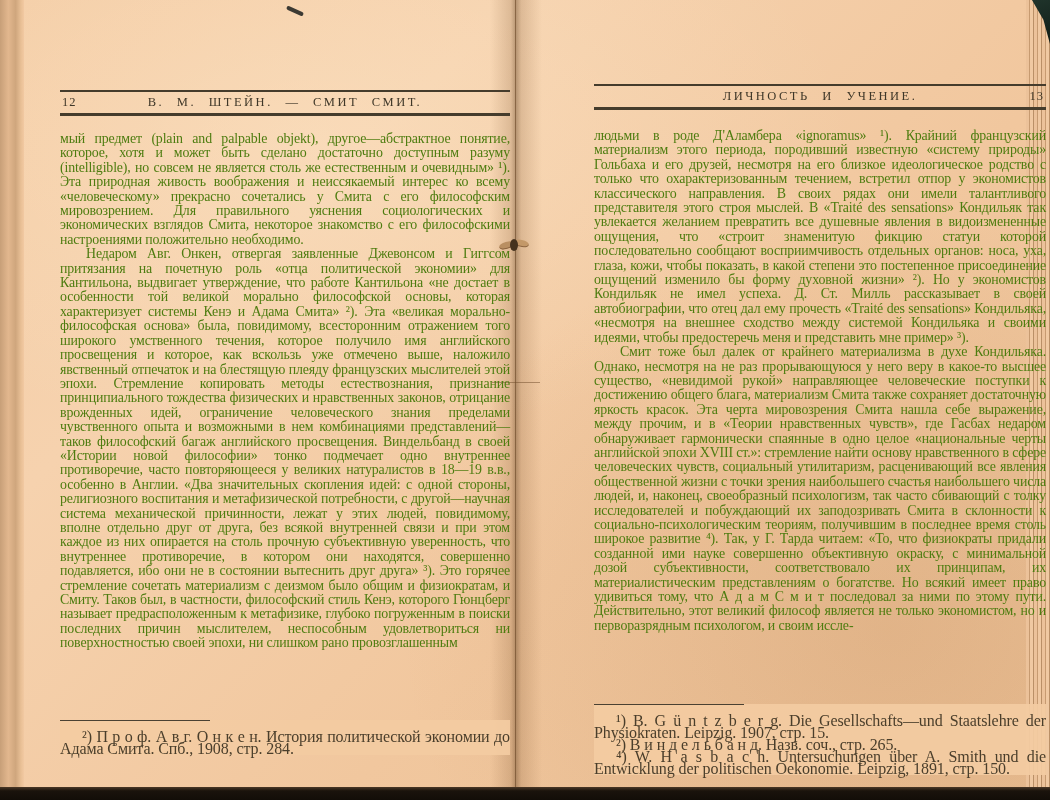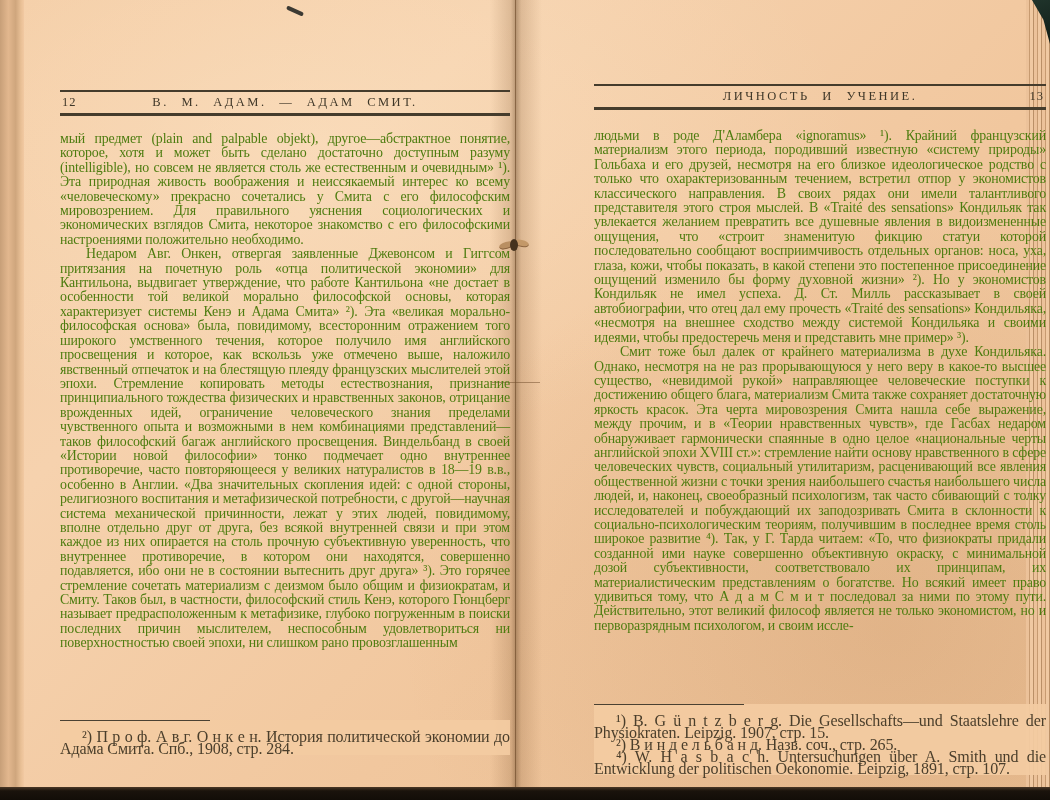--- a/index.html
+++ b/index.html
@@ -105,21 +105,21 @@
   <span class="wing-l"></span>
   <span class="wing-r"></span>
   <span class="bug-body"></span>
 </div>
 <div class="ink-mark"></div>
 
 <div class="page-text pt-left">
   <div class="rule"></div>
   <div class="head-row">
     <span class="pgnum">12</span>
-    <span class="head-title">В. М. АДАМ. — АДАМ СМИТ.</span>
+    <span class="head-title">В. М. ШТЕЙН. — СМИТ СМИТ.</span>
   </div>
   <div class="rule thick"></div>
   <div class="bodytext">
     <p>мый предмет (plain and palpable objekt), другое—абстрактное понятие, которое, хотя и может быть сделано достаточно доступным разуму (intelligible), но совсем не является столь же естественным и очевидным» ¹). Эта природная живость воображения и неиссякаемый интерес ко всему «человеческому» прекрасно сочетались у Смита с его философским мировозрением. Для правильного уяснения социологических и экономических взглядов Смита, некоторое знакомство с его философскими настроениями положительно необходимо.</p>
     <p class="indent">Недаром Авг. Онкен, отвергая заявленные Джевонсом и Гиггсом притязания на почетную роль «отца политической экономии» для Кантильона, выдвигает утверждение, что работе Кантильона «не достает в особенности той великой морально философской основы, которая характеризует системы Кенэ и Адама Смита» ²). Эта «великая морально-философская основа» была, повидимому, всесторонним отражением того широкого умственного течения, которое получило имя английского просвещения и которое, как вскользь уже отмечено выше, наложило явственный отпечаток и на блестящую плеяду французских мыслителей этой эпохи. Стремление копировать методы естествознания, признание принципиального тождества физических и нравственных законов, отрицание врожденных идей, ограничение человеческого знания пределами чувственного опыта и возможными в нем комбинациями представлений—таков философский багаж английского просвещения. Виндельбанд в своей «Истории новой философии» тонко подмечает одно внутреннее противоречие, часто повторяющееся у великих натуралистов в 18—19 в.в., особенно в Англии. «Два значительных скопления идей: с одной стороны, религиозного воспитания и метафизической потребности, с другой—научная система механической причинности, лежат у этих людей, повидимому, вполне отдельно друг от друга, без всякой внутренней связи и при этом каждое из них опирается на столь прочную субъективную уверенность, что внутреннее противоречие, в котором они находятся, совершенно подавляется, ибо они не в состоянии вытеснить друг друга» ³). Это горячее стремление сочетать материализм с деизмом было общим и физиократам, и Смиту. Таков был, в частности, философский стиль Кенэ, которого Гюнцберг называет предрасположенным к метафизике, глубоко погруженным в поиски последних причин мыслителем, неспособным удовлетвориться ни поверхностностью своей эпохи, ни слишком рано провозглашенным</p>
   </div>
   <div class="footnotes fn-left">
     <div class="fn-rule"></div>
     <p>²) П р о ф.  А в г.  О н к е н. История политической экономии до Адама Смита. Спб., 1908, стр. 284.</p>
   </div>
@@ -133,17 +133,17 @@
   </div>
   <div class="rule thick"></div>
   <div class="bodytext">
     <p>людьми в роде Д'Аламбера «ignoramus» ¹). Крайний французский материализм этого периода, породивший известную «систему природы» Гольбаха и его друзей, несмотря на его близкое идеологическое родство с только что охарактеризованным течением, встретил отпор у экономистов классического направления. В своих рядах они имели талантливого представителя этого строя мыслей. В «Traité des sensations» Кондильяк так увлекается желанием превратить все душевные явления в видоизмененные ощущения, что «строит знаменитую фикцию статуи которой последовательно сообщают восприимчивость отдельных органов: носа, уха, глаза, кожи, чтобы показать, в какой степени это постепенное присоединение ощущений изменило бы форму духовной жизни» ²). Но у экономистов Кондильяк не имел успеха. Д. Ст. Милль рассказывает в своей автобиографии, что отец дал ему прочесть «Traité des sensations» Кондильяка, «несмотря на внешнее сходство между системой Кондильяка и своими идеями, чтобы предостеречь меня и представить мне пример» ³).</p>
     <p class="indent">Смит тоже был далек от крайнего материализма в духе Кондильяка. Однако, несмотря на не раз прорывающуюся у него веру в какое-то высшее существо, «невидимой рукой» направляющее человеческие поступки к достижению общего блага, материализм Смита также сохраняет достаточную яркость красок. Эта черта мировозрения Смита нашла себе выражение, между прочим, и в «Теории нравственных чувств», где Гасбах недаром обнаруживает гармонически спаянные в одно целое «национальные черты английской эпохи XVIII ст.»: стремление найти основу нравственного в сфере человеческих чувств, социальный утилитаризм, расценивающий все явления общественной жизни с точки зрения наибольшего счастья наибольшего числа людей, и, наконец, своеобразный психологизм, так часто сбивающий с толку исследователей и побуждающий их заподозривать Смита в склонности к социально-психологическим теориям, получившим в последнее время столь широкое развитие ⁴). Так, у Г. Тарда читаем: «То, что физиократы придали созданной ими науке совершенно объективную окраску, с минимальной дозой субъективности, соответствовало их принципам, их материалистическим представлениям о богатстве. Но всякий имеет право удивиться тому, что А д а м  С м и т последовал за ними по этому пути. Действительно, этот великий философ является не только экономистом, но и перворазрядным психологом, и своим иссле-</p>
   </div>
   <div class="footnotes fn-right">
     <div class="fn-rule"></div>
     <p>¹) B. G ü n t z b e r g. Die Gesellschafts—und Staatslehre der Physiokraten. Leipzig. 1907, стр. 15.</p>
     <p>²) В и н д е л ь б а н д. Назв. соч., стр. 265.</p>
-    <p>⁴) W. H a s b a c h. Untersuchungen über A. Smith und die Entwicklung der politischen Oekonomie. Leipzig, 1891, стр. 107.</p>
+    <p>⁴) W. H a s b a c h. Untersuchungen über A. Smith und die Entwicklung der politischen Oekonomie. Leipzig, 1891, стр. 150.</p>
   </div>
 </div>
 
 <div class="bottom-band"></div>
 
 </body></html>

